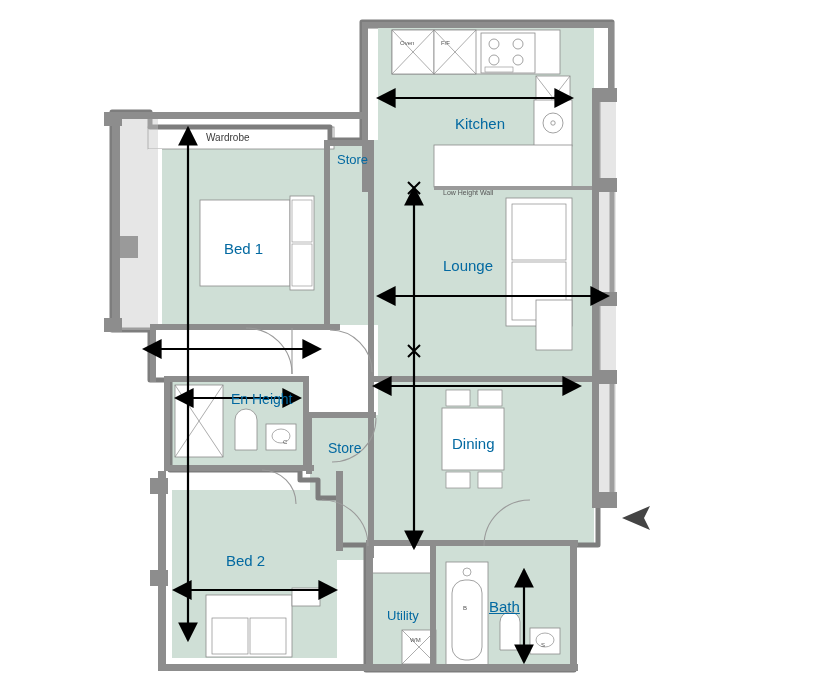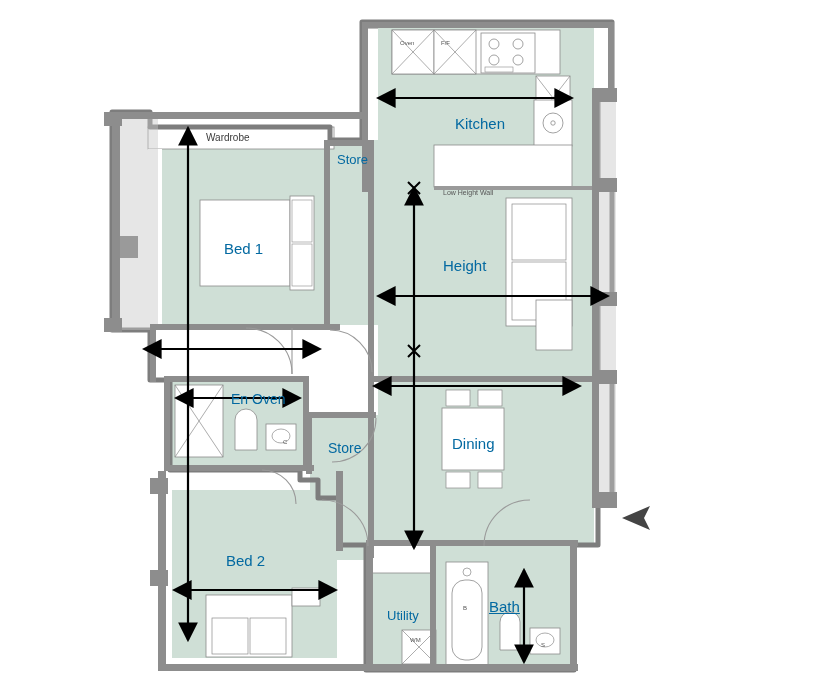--- a/index.html
+++ b/index.html
@@ -212,22 +212,22 @@
   <g stroke="#000" stroke-width="2">
     <path d="M408,182 L420,194 M420,182 L408,194"></path>
     <path d="M408,345 L420,357 M420,345 L408,357"></path>
   </g>
 </svg>
 
 <div>
   <div class="room-label" style="left:455px;top:115px;">Kitchen</div>
   <div class="room-label" style="left:337px;top:152px;font-size:13px;">Store</div>
   <div class="room-label" style="left:224px;top:240px;">Bed 1</div>
-  <div class="room-label" style="left:443px;top:257px;">Height</div>
-  <div class="room-label" style="left:231px;top:391px;font-size:14px;">En Oven</div>
+  <div class="room-label" style="left:443px;top:257px;">Lounge</div>
+  <div class="room-label" style="left:231px;top:391px;font-size:14px;">En Height</div>
   <div class="room-label" style="left:328px;top:440px;font-size:14px;">Store</div>
   <div class="room-label" style="left:452px;top:435px;">Dining</div>
   <div class="room-label" style="left:226px;top:552px;">Bed 2</div>
   <div class="room-label" style="left:387px;top:608px;font-size:13px;">Utility</div>
   <div class="room-label" style="left:489px;top:598px;text-decoration:underline;">Bath</div>
 
   <div class="small-label" style="left:206px;top:132px;font-size:10px;">Wardrobe</div>
   <div class="tiny-label" style="left:443px;top:189px;font-size:7px;">Low Height Wall</div>
   <div class="tiny-label" style="left:400px;top:40px;">Oven</div>
   <div class="tiny-label" style="left:441px;top:40px;">F/F</div>

